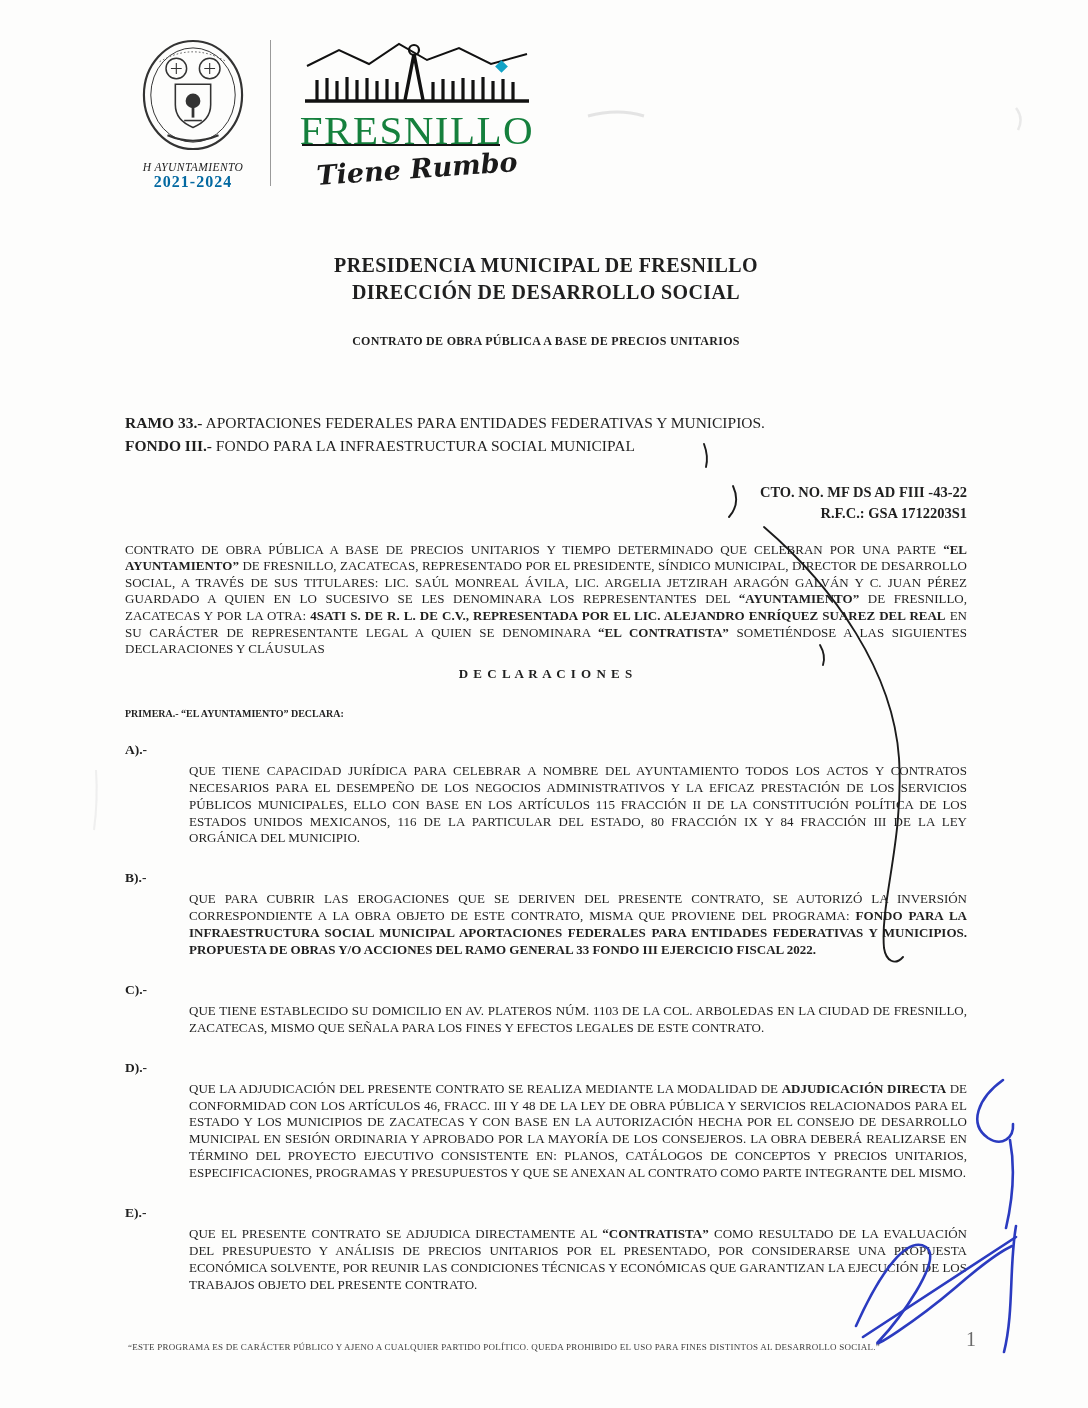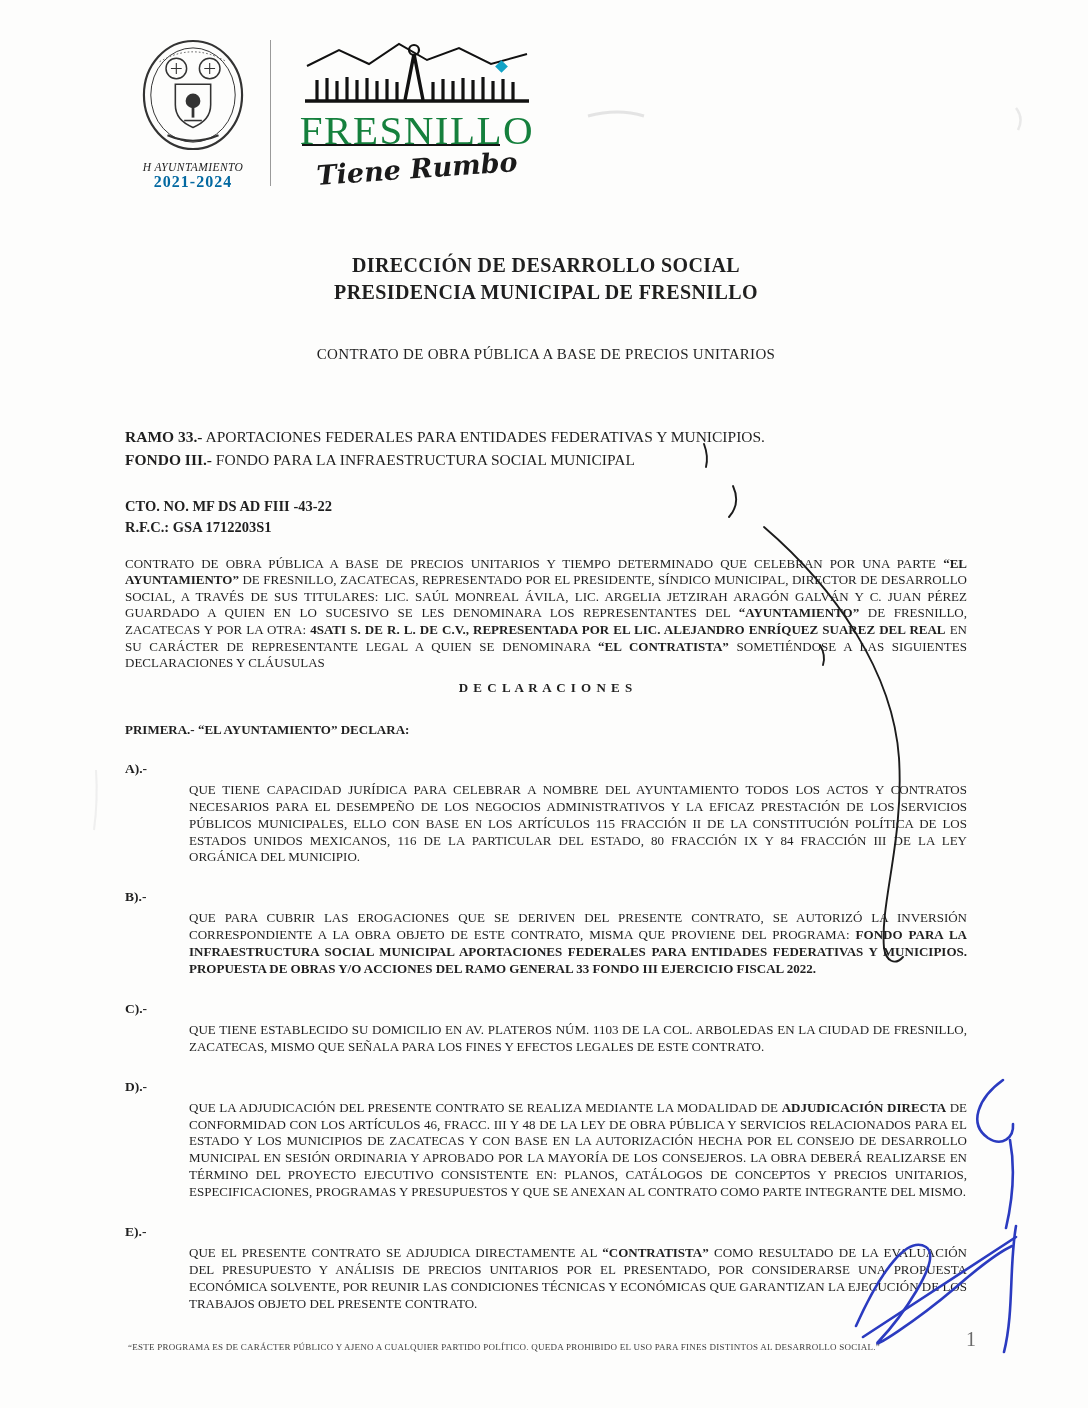--- a/index.html
+++ b/index.html
@@ -26,26 +26,26 @@
   .logo-word { font-size:41px; letter-spacing:1.5px; color:#15803d; line-height:1.0; }
   .logo-underline { position:absolute; left:2px; right:34px; bottom:5px; height:2px; background:#141414; }
   .logo-tagline {
     margin-top:2px; font-family:"DejaVu Serif", serif; font-style:italic; font-weight:bold;
     font-size:27px; color:#1a1a1a; transform:rotate(-4deg);
   }
 
   
   .doc-body { position:absolute; top:252px; left:125px; width:842px; z-index:2; }
   .title { font-size:20px; font-weight:bold; text-align:center; letter-spacing:.4px; line-height:1.35; }
-  .contract-type { font-size:15px; font-weight:normal; text-align:center; margin-top:40px; letter-spacing:.3px; }
+  .contract-type { font-size:12px; font-weight:bold; text-align:center; margin-top:28px; letter-spacing:.3px; }
   .ramo-block { margin-top:62px; font-size:15.5px; line-height:1.5; }
-  .contract-ref { margin-top:24px; text-align:left; font-size:14.5px; font-weight:bold; line-height:1.45; }
+  .contract-ref { margin-top:24px; text-align:right; font-size:14.5px; font-weight:bold; line-height:1.45; }
   .intro { margin-top:18px; font-size:13px; line-height:1.28; text-align:justify; }
   .decl-heading { margin-top:8px; text-align:center; font-weight:bold; font-size:13px; letter-spacing:1px; }
-  .primera { margin-top:26px; font-weight:bold; font-size:13px; }
+  .primera { margin-top:26px; font-weight:bold; font-size:10px; }
   .decl-item { margin-top:23px; }
   .decl-label { font-weight:bold; font-size:13.5px; }
   .decl-text { margin-left:64px; margin-top:5px; font-size:13px; line-height:1.30; text-align:justify; }
   b { font-weight:bold; }
 
   
   .doc-footer { position:absolute; top:1336px; left:128px; width:930px; z-index:2; }
   .footer-notice { display:inline-block; width:760px; font-size:9px; letter-spacing:.25px; color:#3c3c3c; }
   .page-number { position:absolute; top:-8px; left:838px; font-size:20px; color:#6a6a6a; }
 
@@ -114,22 +114,22 @@
       </svg>
       <div class="logo-word-wrap">
         <span class="logo-word">FRESNILLO</span>
         <span class="logo-underline"></span>
       </div>
       <div class="logo-tagline">Tiene Rumbo</div>
     </div>
   </header>
 
   <main class="doc-body">
+    <h1 class="title">PRESIDENCIA MUNICIPAL DE FRESNILLO</h1>
     <h1 class="title">DIRECCIÓN DE DESARROLLO SOCIAL</h1>
-    <h1 class="title">PRESIDENCIA MUNICIPAL DE FRESNILLO</h1>
     <h2 class="contract-type">CONTRATO DE OBRA PÚBLICA A BASE DE PRECIOS UNITARIOS</h2>
 
     <div class="ramo-block">
       <div><b>RAMO 33.-</b><span> APORTACIONES FEDERALES PARA ENTIDADES FEDERATIVAS Y MUNICIPIOS.</span></div>
       <div><b>FONDO III.-</b><span> FONDO PARA LA INFRAESTRUCTURA SOCIAL MUNICIPAL</span></div>
     </div>
 
     <div class="contract-ref">
       <div>CTO. NO. MF DS AD FIII -43-22</div>
       <div>R.F.C.: GSA 1712203S1</div>

